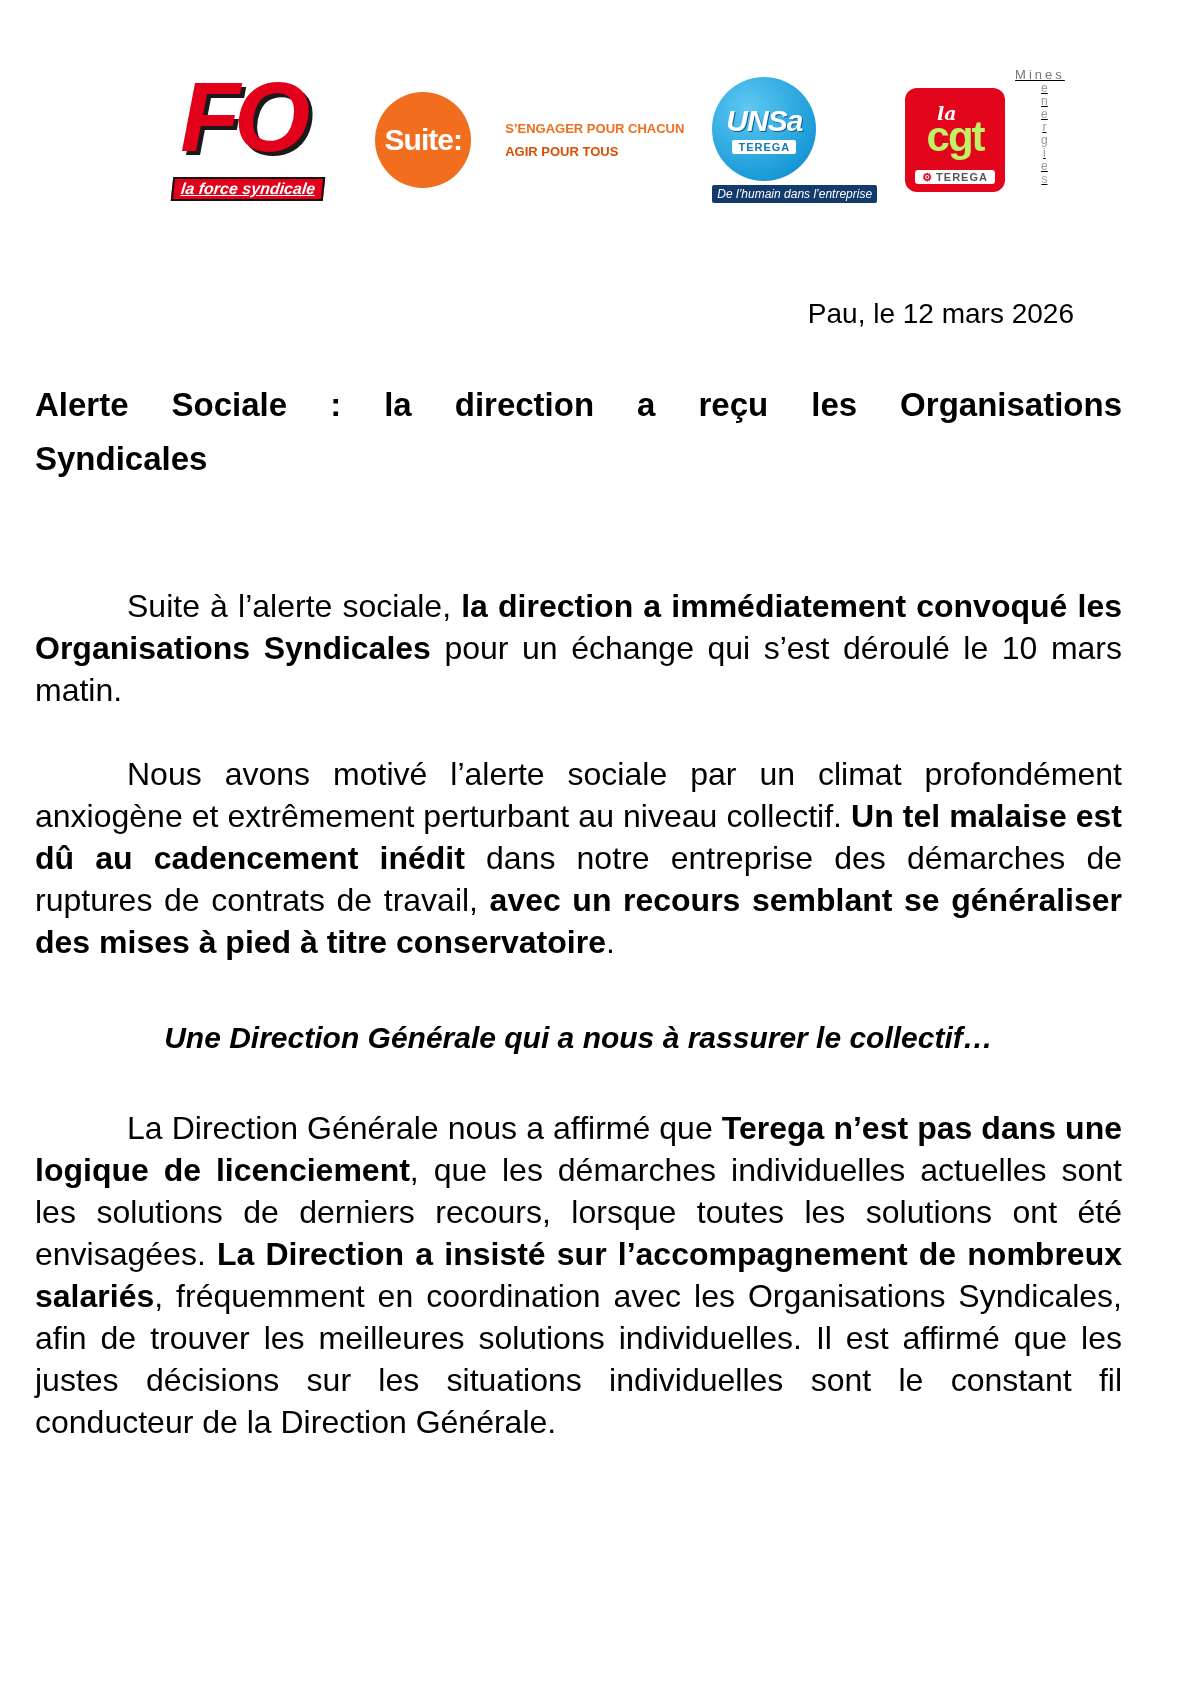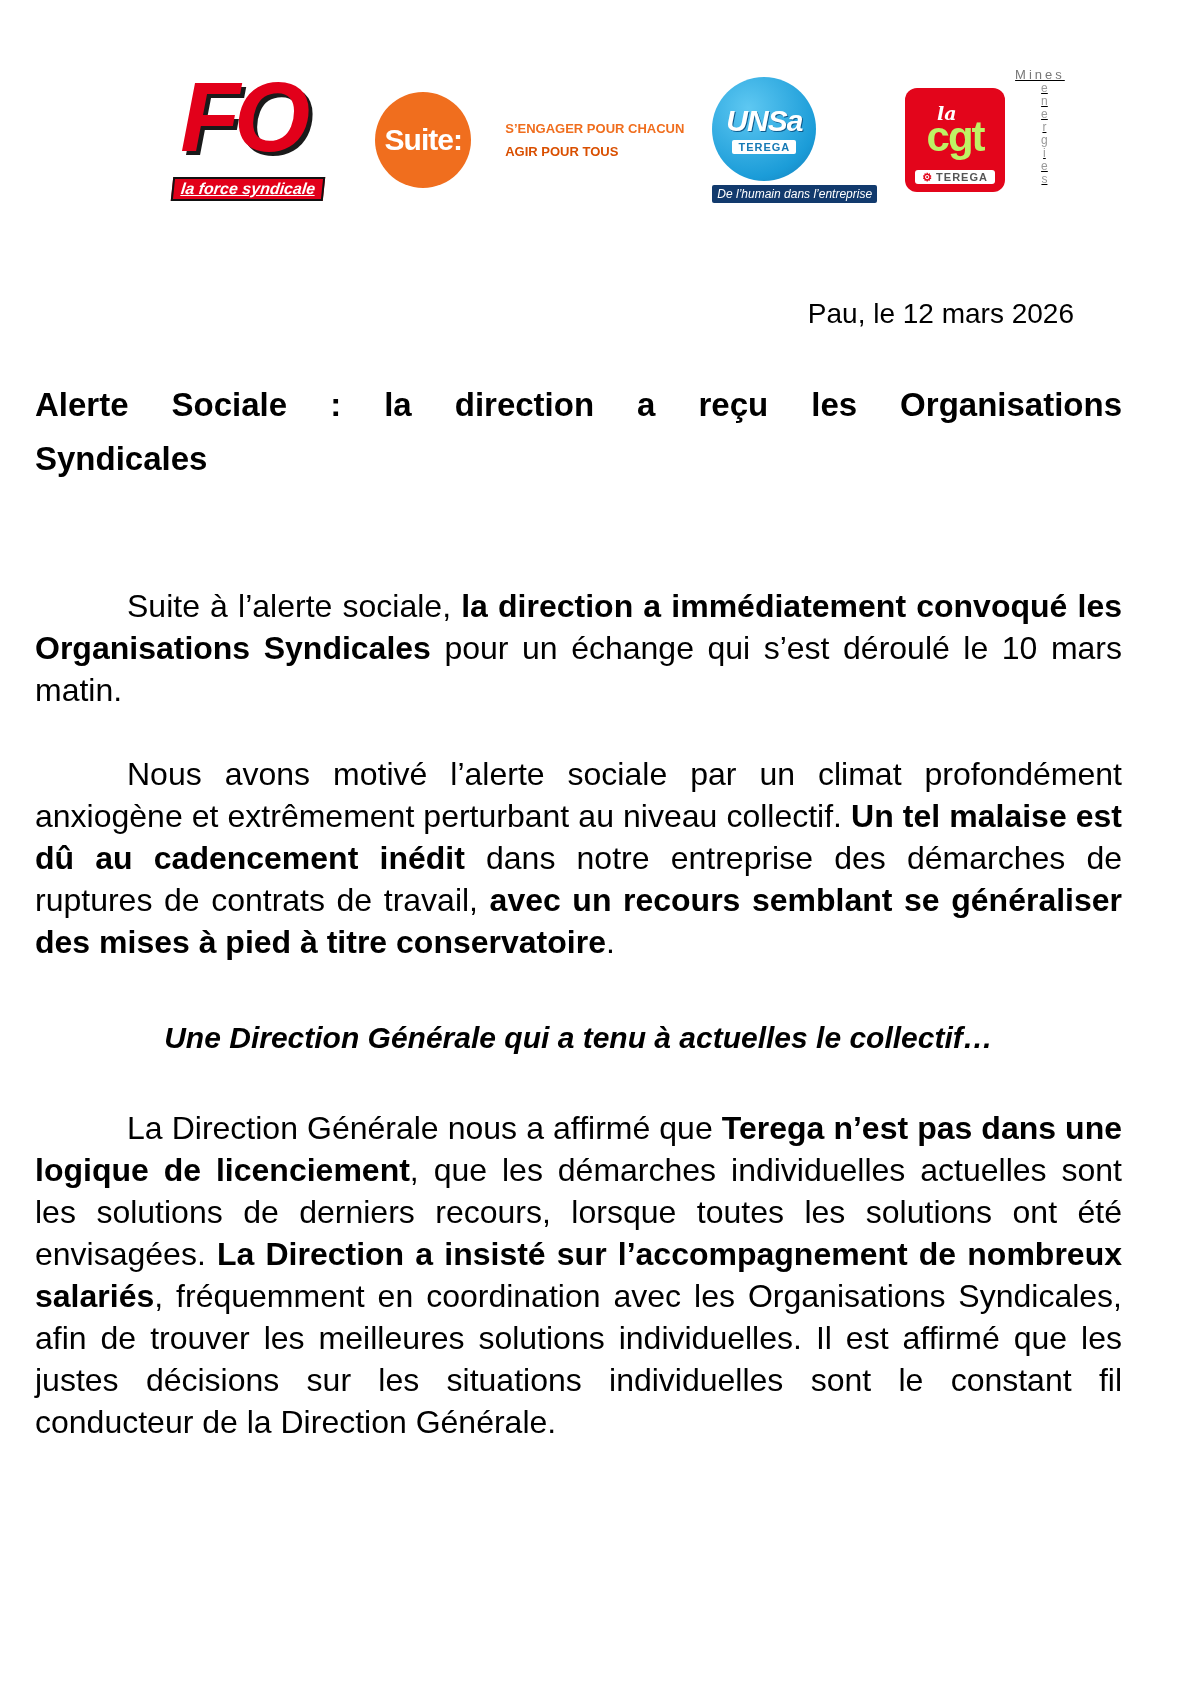--- a/index.html
+++ b/index.html
@@ -213,17 +213,17 @@
   <h1 class="doc-title">
     <span class="title-line1">Alerte Sociale : la direction a reçu les Organisations</span>
     <span class="title-line2">Syndicales</span>
   </h1>
 
   <p class="para gap-top-xl"><span>Suite à l’alerte sociale, </span><span class="b">la direction a immédiatement convoqué les Organisations Syndicales</span><span> pour un échange qui s’est déroulé le 10 mars matin.</span></p>
 
   <p class="para gap-top"><span>Nous avons motivé l’alerte sociale par un climat profondément anxiogène et extrêmement perturbant au niveau collectif. </span><span class="b">Un tel malaise est dû au cadencement inédit</span><span> dans notre entreprise des démarches de ruptures de contrats de travail, </span><span class="b">avec un recours semblant se généraliser des mises à pied à titre conservatoire</span><span>.</span></p>
 
 
-  <h2 class="subheading">Une Direction Générale qui a tenu à actuelles le collectif…</h2>
+  <h2 class="subheading">Une Direction Générale qui a nous à rassurer le collectif…</h2>
 
   <p class="para"><span>La Direction Générale nous a affirmé que </span><span class="b">Terega n’est pas dans une logique de licenciement</span><span>, que les démarches individuelles actuelles sont les solutions de derniers recours, lorsque toutes les solutions ont été envisagées. </span><span class="b">La Direction a insisté sur l’accompagnement de nombreux salariés</span><span>, fréquemment en coordination avec les Organisations Syndicales, afin de trouver les meilleures solutions individuelles. Il est affirmé que les justes décisions sur les situations individuelles sont le constant fil conducteur de la Direction Générale.</span></p>
 
 </div>
 
 </body></html>

